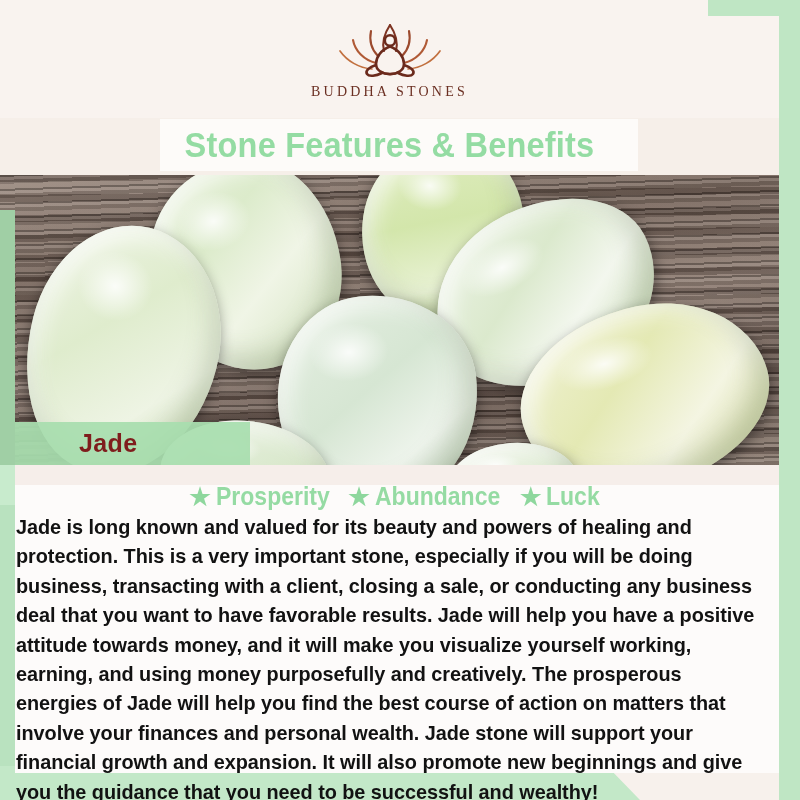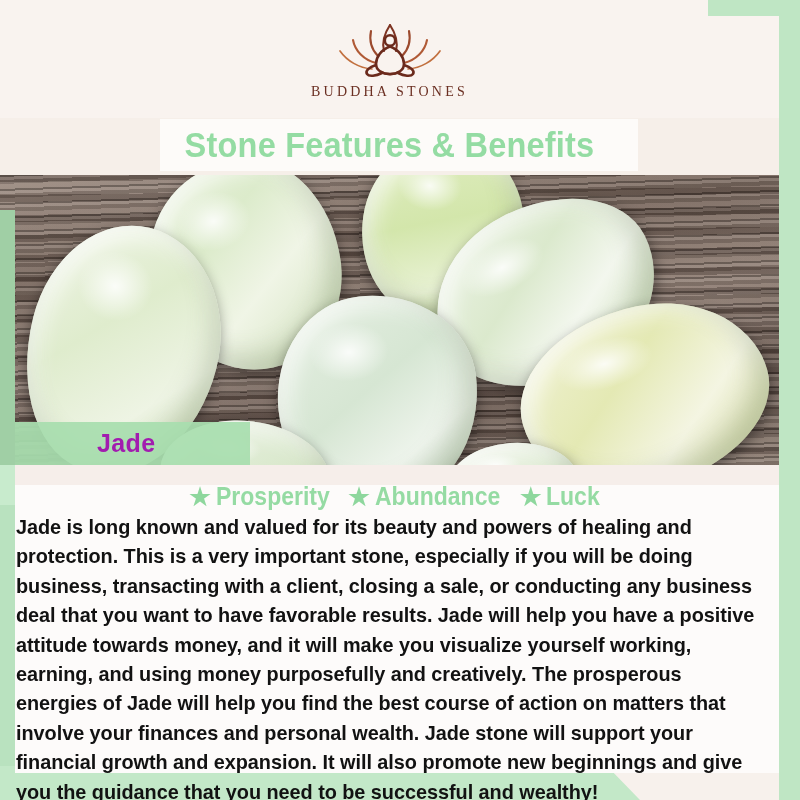--- a/index.html
+++ b/index.html
@@ -101,21 +101,21 @@
     background:radial-gradient(ellipse at center, rgba(255,255,255,.85), rgba(255,255,255,0) 70%);
   }
 
   
   .jade-band{
     position:absolute; left:15px; top:422px; width:235px; height:43px;
     background:rgba(168,222,174,.93); z-index:10;
     display:flex; align-items:center;
   }
   .jade-label{
-    margin-left:82px; color:#a21caf;
+    margin-left:64px; color:#7f1d1d;
     font-size:25px; font-weight:bold; letter-spacing:.4px;
   }
 
   
   .content{
     position:absolute; left:15px; top:465px; width:764px; height:308px;
     background:#fdfbfa; z-index:8;
   }
   .content-tint{
     position:absolute; left:15px; top:465px; width:764px; height:20px;

